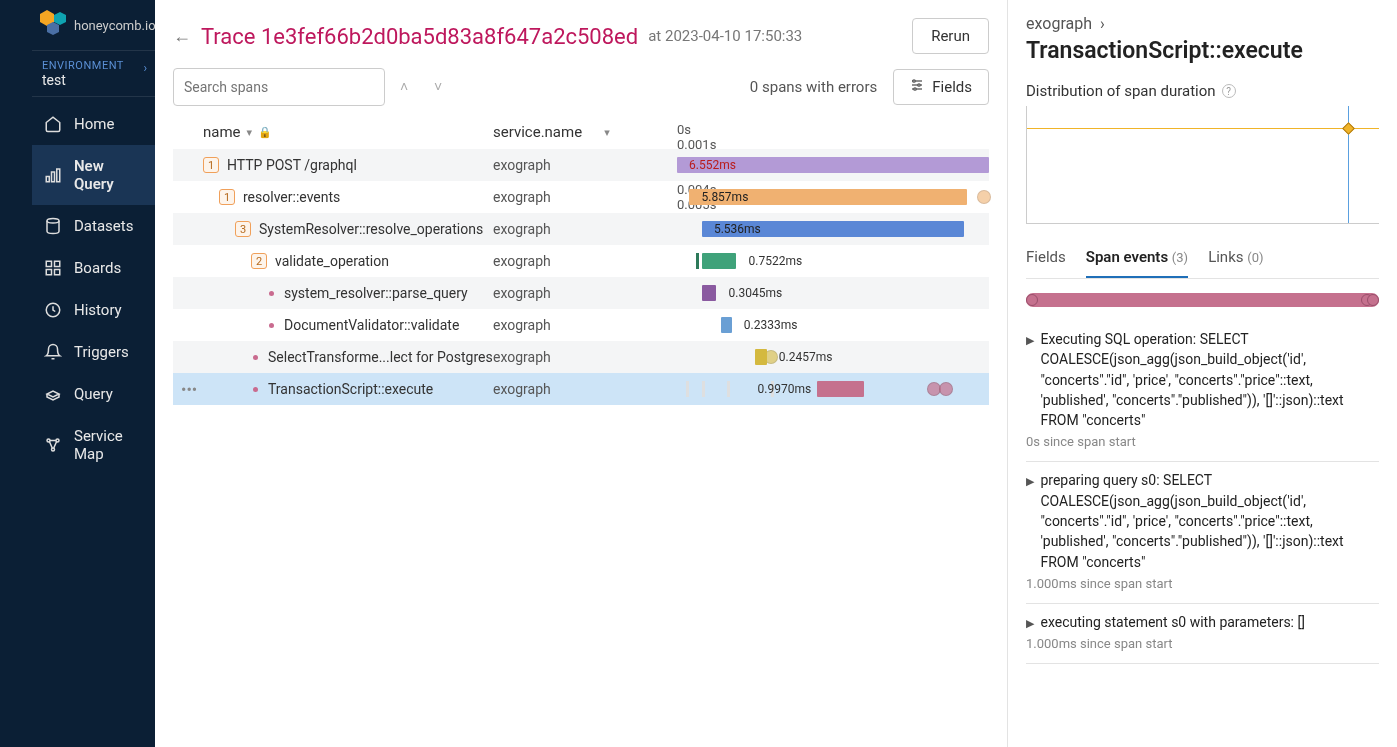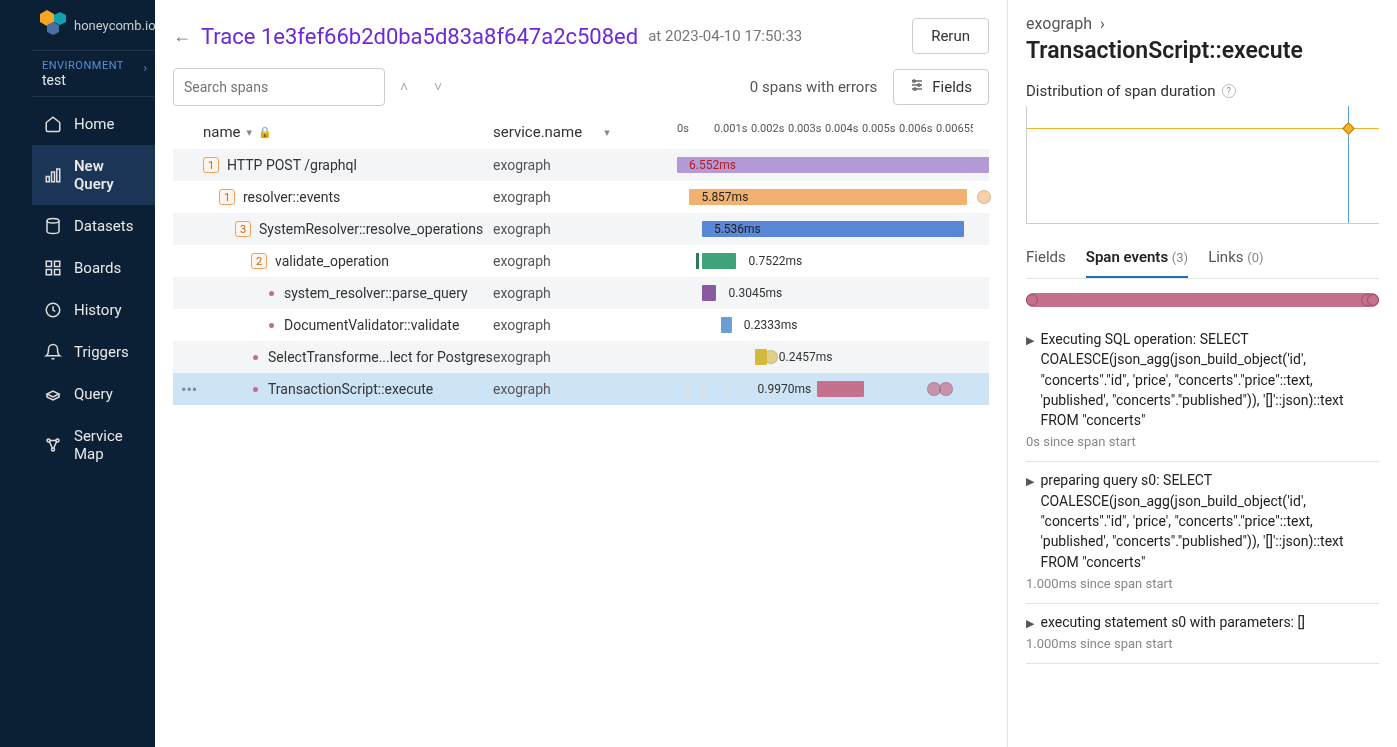--- a/index.html
+++ b/index.html
@@ -17,35 +17,35 @@
 .nav { display: flex; flex-direction: column; padding-top: 6px; }
 .nav-item { display: flex; align-items: center; gap: 12px; padding: 12px 12px; color: #e8e8e8; font-size: 15px; cursor: pointer; }
 .nav-item.active { background: #1a3555; font-weight: 600; }
 .nav-icon { width: 18px; height: 18px; display: inline-flex; align-items: center; justify-content: center; }
 
 
 .main { flex: 1; display: flex; min-width: 0; }
 .trace-panel { flex: 1; padding: 8px 18px; min-width: 0; display: flex; flex-direction: column; }
 .trace-header { display: flex; align-items: center; gap: 10px; padding: 10px 0 14px 0; }
 .back-arrow { color: #777; font-size: 18px; cursor: pointer; }
-.trace-title { font-size: 22px; font-weight: 400; color: #6d28d9; }
+.trace-title { font-size: 22px; font-weight: 400; color: #be185d; }
 .trace-at { font-size: 15px; color: #777; }
 .rerun-btn { margin-left: auto; border: 1px solid #ccc; background: #fff; padding: 8px 18px; border-radius: 4px; font-size: 15px; color: #333; cursor: pointer; }
 
 .controls-row { display: flex; align-items: center; gap: 4px; padding-bottom: 10px; }
 .search-input { width: 212px; height: 38px; border: 1px solid #ccc; border-radius: 4px; padding: 0 10px; font-size: 14px; color: #333; }
 .chev-btn { width: 30px; height: 30px; display: inline-flex; align-items: center; justify-content: center; color: #aaa; cursor: pointer; font-size: 14px; }
 .errors-text { margin-left: auto; color: #555; font-size: 15px; }
 .fields-btn { border: 1px solid #ccc; background: #fff; padding: 8px 16px; border-radius: 4px; font-size: 15px; color: #333; cursor: pointer; display: inline-flex; align-items: center; gap: 8px; margin-left: 12px; }
 
 .table-head { display: flex; align-items: center; padding: 6px 0; border-bottom: 1px solid transparent; }
 .col-name { width: 320px; padding-left: 30px; font-size: 15px; color: #333; display:flex; align-items:center; gap:6px;}
 .col-service { width: 184px; font-size: 15px; color: #333; display:flex; align-items:center; gap:22px;}
 .col-timeline { flex: 1; position: relative; height: 20px; }
-.timeline-labels { position: absolute; left: 0; right: 16px; display: flex; font-size: 11px; color: #555; }
+.timeline-labels { position: absolute; left: 0; right: 16px; display: flex; font-size: 13px; color: #555; flex-direction: column; }
 .timeline-labels span { flex: 1; text-align: left; white-space: nowrap; overflow: hidden; }
 
 .span-rows { display: flex; flex-direction: column; }
 .span-row { display: flex; align-items: center; height: 32px; position: relative; }
 .span-row.alt { background: #f4f5f6; }
 .span-row.selected { background: #cde4f7; }
 .row-actions { position: absolute; left: 8px; color: #888; font-size: 16px; display:none;}
 .span-row.selected .row-actions { display:block; }
 .tree-cell { width: 320px; display: flex; align-items: center; padding-left: 30px; font-size: 14px; color: #333; white-space: nowrap; overflow: hidden; }
 .tree-indent { display: inline-block; }

